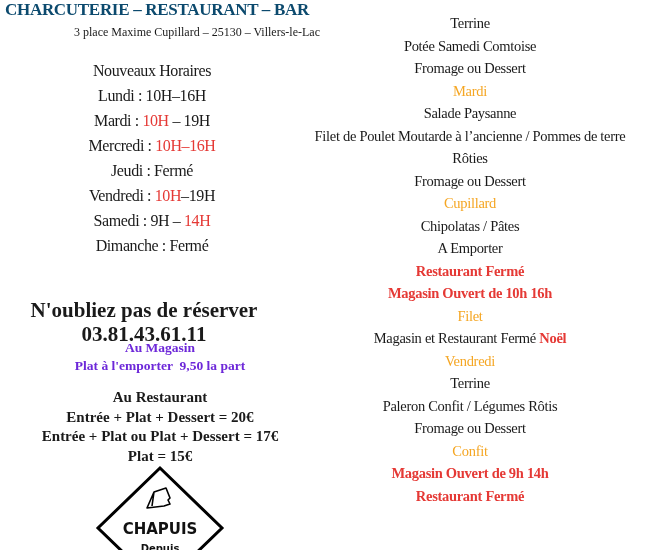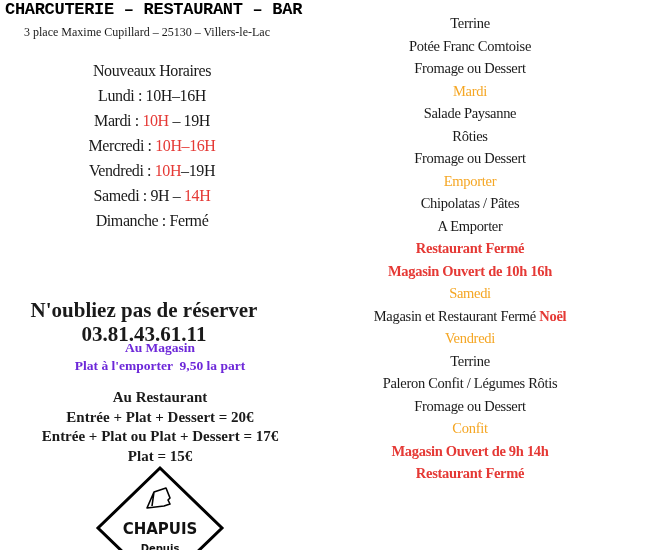--- a/index.html
+++ b/index.html
@@ -1,44 +1,45 @@
 <!DOCTYPE html>
 <html style="--red: #e53935; --orange: #f5a623;"><head>
 <meta charset="utf-8">
 <style>
   html, body { margin:0; padding:0; background:#ffffff; }
   body { width:650px; height:550px; overflow:hidden; position:relative; font-family:"Liberation Serif", "DejaVu Serif", serif; color:#1a1a1a; }
   .abs { position:absolute; }
   .center { text-align:center; }
   #brand { left:5px; top:0px; width:310px; font-size:17px; font-weight:bold; letter-spacing:-0.3px; white-space:nowrap; }
-  #address { left:0; top:25px; width:320px; font-size:12px; text-align:left; white-space:nowrap;margin-left:24px; }
+  #address { left:0; top:25px; width:320px; font-size:12px; text-align:right; white-space:nowrap; }
   #hours { left:32px; top:58px; width:240px; font-size:16px; line-height:25px; letter-spacing:-0.4px; }
   #hours div { white-space:nowrap; }
   .red { color:var(--red); }
   #reserve { left:4px; top:278px; width:280px; font-size:21px; font-weight:bold; line-height:24px;margin-top:20px; }
   #magasin { left:20px; top:339px; width:280px; font-size:13.5px; font-weight:bold; line-height:18px; }
   #restaurant { left:10px; top:388px; width:300px; font-size:15px; font-weight:bold; line-height:19.5px; white-space:nowrap; }
   #logo { left:92px; top:462px; width:136px; height:88px; overflow:hidden; }
   #menu { left:300px; top:12px; width:340px; font-size:14.5px; line-height:22.5px; letter-spacing:-0.3px; }
   #menu div { white-space:nowrap; }
   .day { color:var(--orange); }
   .alert { color:var(--red); font-weight:bold; }
 </style>
 </head>
 <body>
 
-<div id="brand" class="abs" style="color: #000000; font-family: Liberation Mono, monospace;">CHARCUTERIE – RESTAURANT – BAR</div>
+<div id="brand" class="abs" style="color: #0c4a6e;">CHARCUTERIE – RESTAURANT – BAR</div>
 <div id="address" class="abs">3 place Maxime Cupillard – 25130 – Villers-le-Lac</div>
 
 <div id="hours" class="abs center">
   <div>Nouveaux Horaires</div>
   <div id="hours-rows">
       <div><span>Lundi : </span><span>10H–16H</span><span></span><span></span></div>
       <div><span>Mardi : </span><span class="red">10H</span><span> – 19H</span><span></span></div>
       <div><span>Mercredi : </span><span class="red">10H–16H</span><span></span><span></span></div>
+      <div><span>Jeudi : </span><span>Fermé</span><span></span><span></span></div>
       <div><span>Vendredi : </span><span class="red">10H</span><span>–19H</span><span></span></div>
       <div><span>Samedi : </span><span>9H – </span><span></span><span class="red">14H</span></div>
       <div><span>Dimanche : </span><span>Fermé</span><span></span><span></span></div>
     </div>
 </div>
 
 <div id="reserve" class="abs center">
   <div>N'oubliez pas de réserver</div>
   <div>03.81.43.61.11</div>
 </div>
@@ -61,32 +62,33 @@
     <g>
       <path d="M55,46 L62,30 L74,26 L78,36 L76,38 L78,42 L72,44 L55,46 Z M62,30 L60,44" fill="none" stroke="#000" stroke-width="1.6" stroke-linejoin="round"></path>
     </g>
     <text x="68" y="72" text-anchor="middle" font-family="'DejaVu Sans', sans-serif" font-weight="bold" font-size="15" fill="#111">CHAPUIS</text>
     <text x="68" y="90" text-anchor="middle" font-family="'DejaVu Sans', sans-serif" font-weight="bold" font-size="10" fill="#111">Depuis</text>
   </svg>
 </div>
 
 <div id="menu" class="abs center">
     <div><span style="white-space: pre;">Terrine</span></div>
-    <div><span style="white-space: pre;">Potée Franc Comtoise</span></div>
+    <div><span style="white-space: pre;">Potée Samedi Comtoise</span></div>
     <div><span style="white-space: pre;">Fromage ou Dessert</span></div>
     <div class="day"><span style="white-space: pre;">Mardi</span></div>
     <div><span style="white-space: pre;">Salade Paysanne</span></div>
+    <div><span style="white-space: pre;">Filet de Poulet Moutarde à l’ancienne / Pommes de terre</span></div>
     <div><span style="white-space: pre;">Rôties</span></div>
     <div><span style="white-space: pre;">Fromage ou Dessert</span></div>
-    <div class="day"><span style="white-space: pre;">Emporter</span></div>
+    <div class="day"><span style="white-space: pre;">Cupillard</span></div>
     <div><span style="white-space: pre;">Chipolatas / Pâtes</span></div>
     <div><span style="white-space: pre;">A Emporter</span></div>
     <div class="alert"><span style="white-space: pre;">Restaurant Fermé</span></div>
     <div class="alert"><span style="white-space: pre;">Magasin Ouvert de 10h 16h</span></div>
-    <div class="day"><span style="white-space: pre;">Samedi</span></div>
+    <div class="day"><span style="white-space: pre;">Filet</span></div>
     <div><span style="white-space: pre;">Magasin et Restaurant Fermé </span><span class="alert">Noël</span></div>
     <div class="day"><span style="white-space: pre;">Vendredi</span></div>
     <div><span style="white-space: pre;">Terrine</span></div>
     <div><span style="white-space: pre;">Paleron Confit / Légumes Rôtis</span></div>
     <div><span style="white-space: pre;">Fromage ou Dessert</span></div>
     <div class="day"><span style="white-space: pre;">Confit</span></div>
     <div class="alert"><span style="white-space: pre;">Magasin Ouvert de 9h 14h</span></div>
     <div class="alert"><span style="white-space: pre;">Restaurant Fermé</span></div>
   </div>
 

